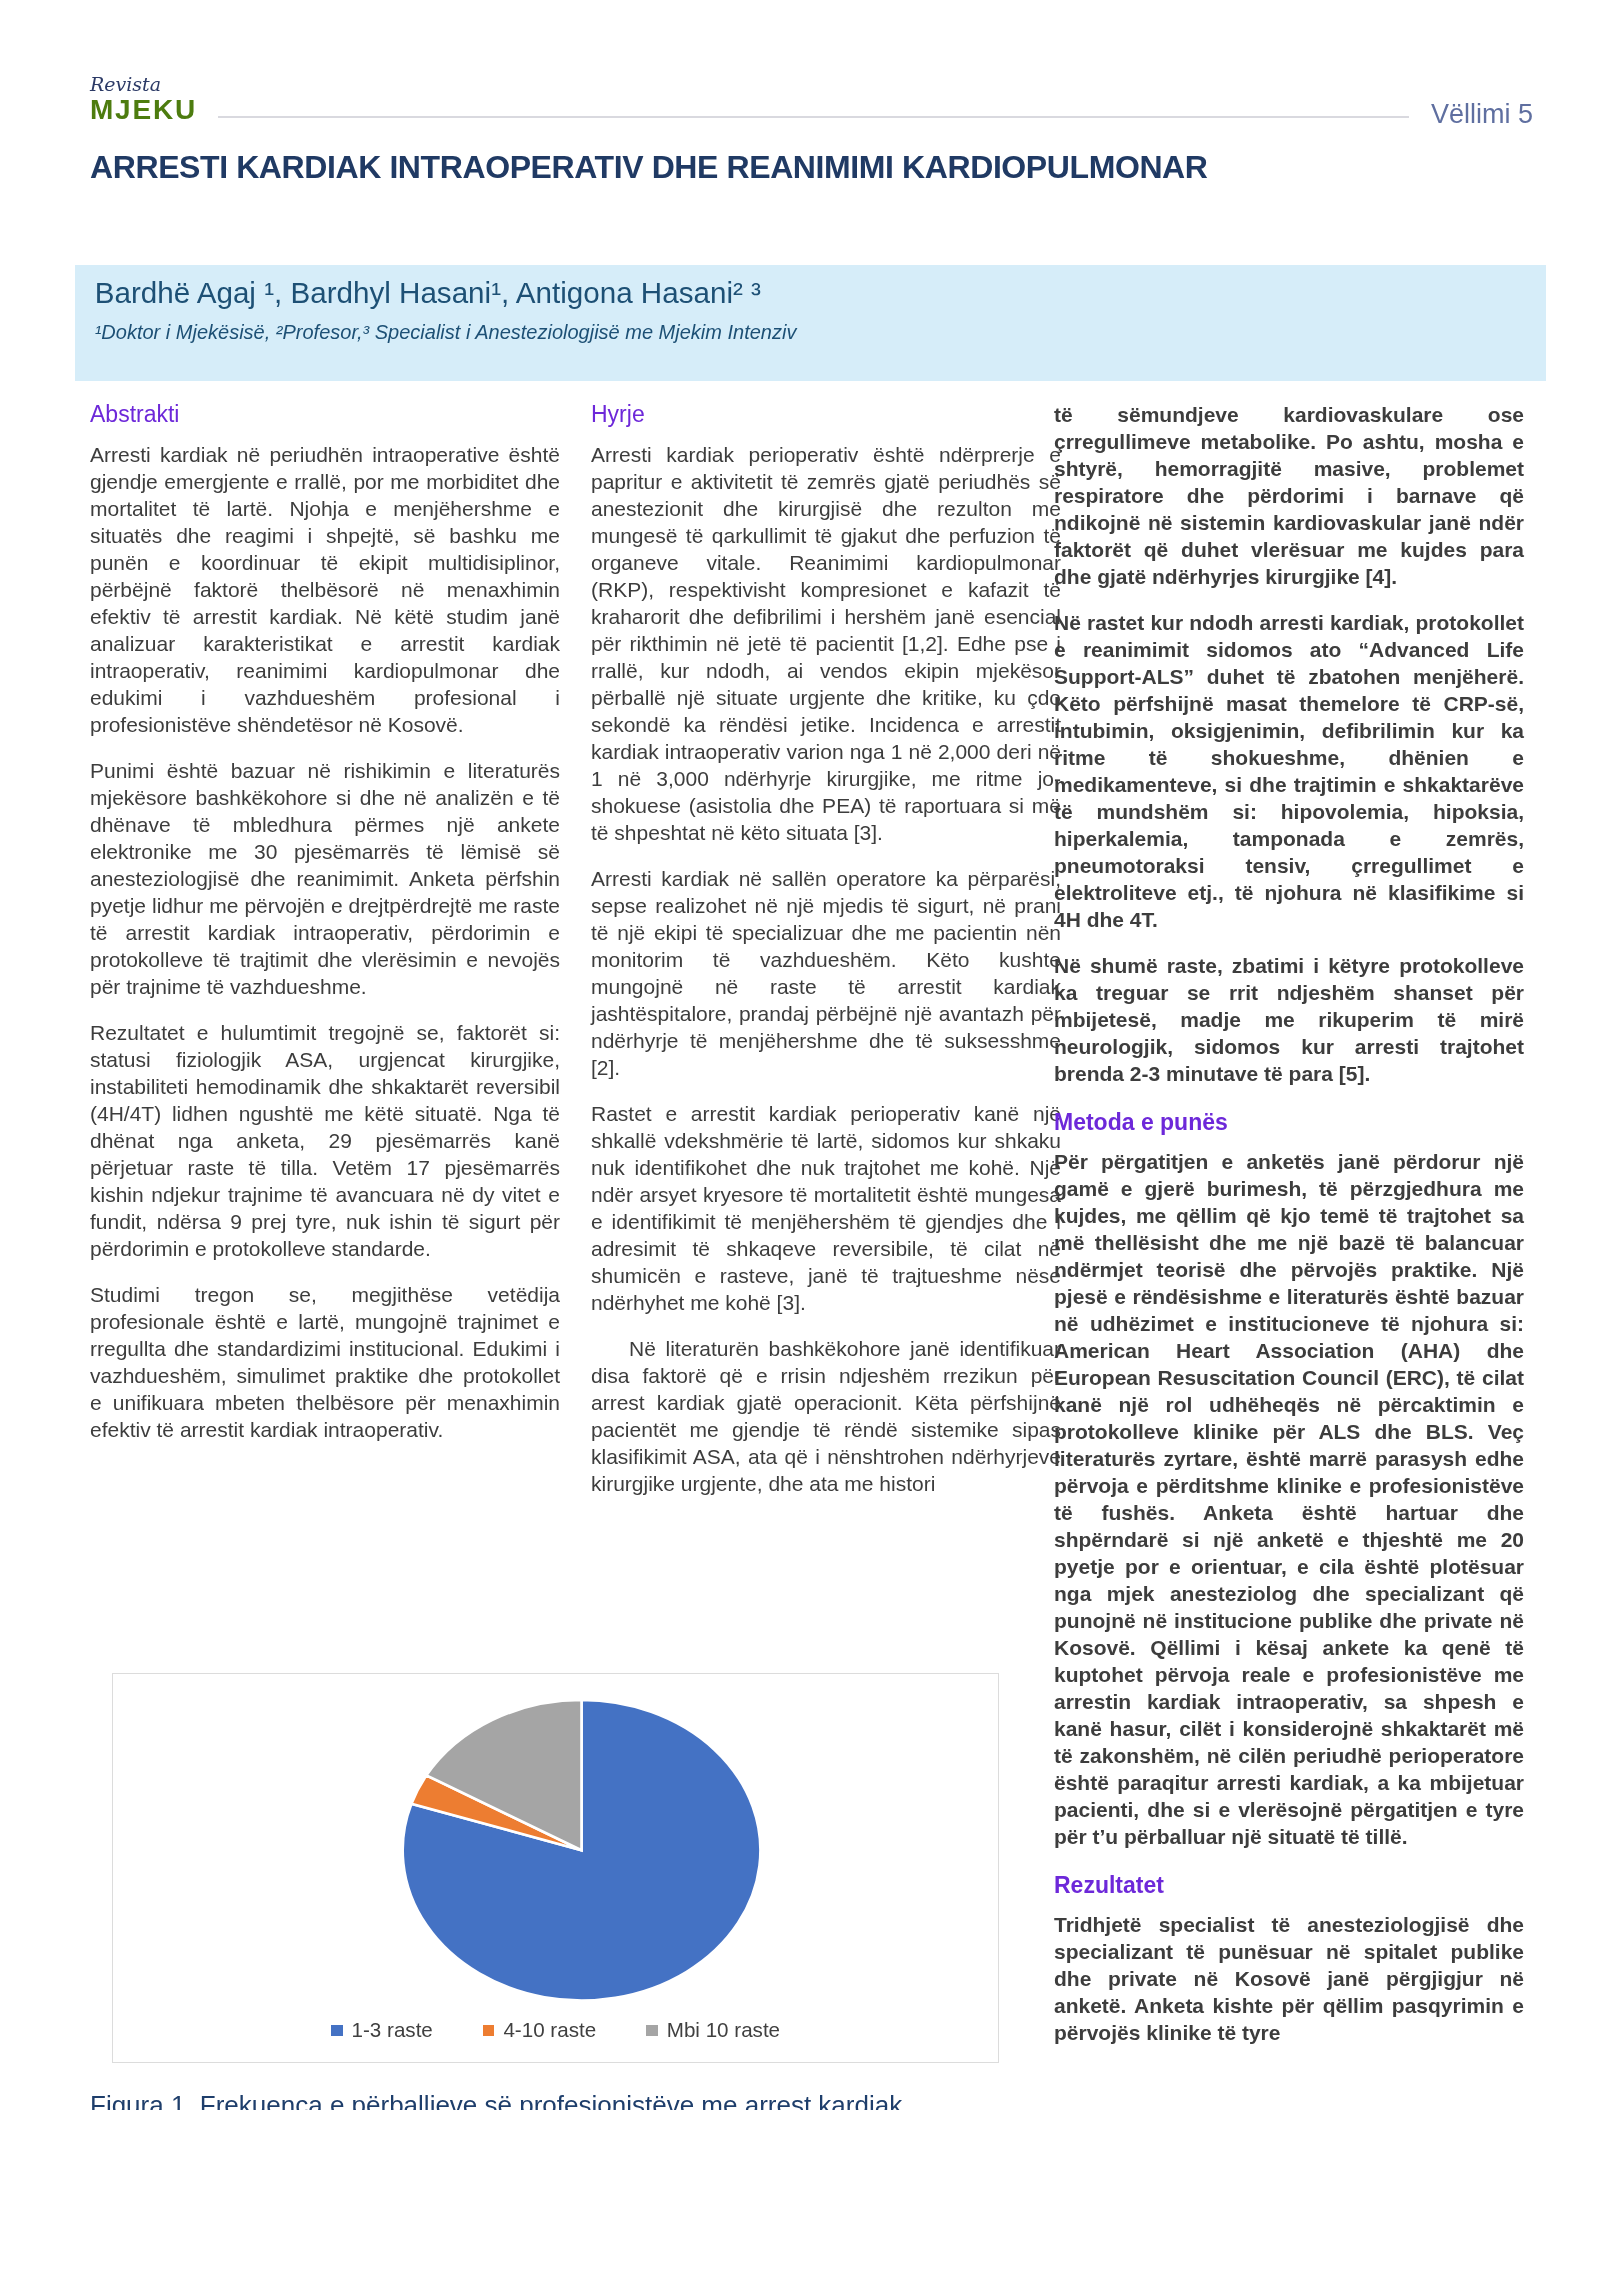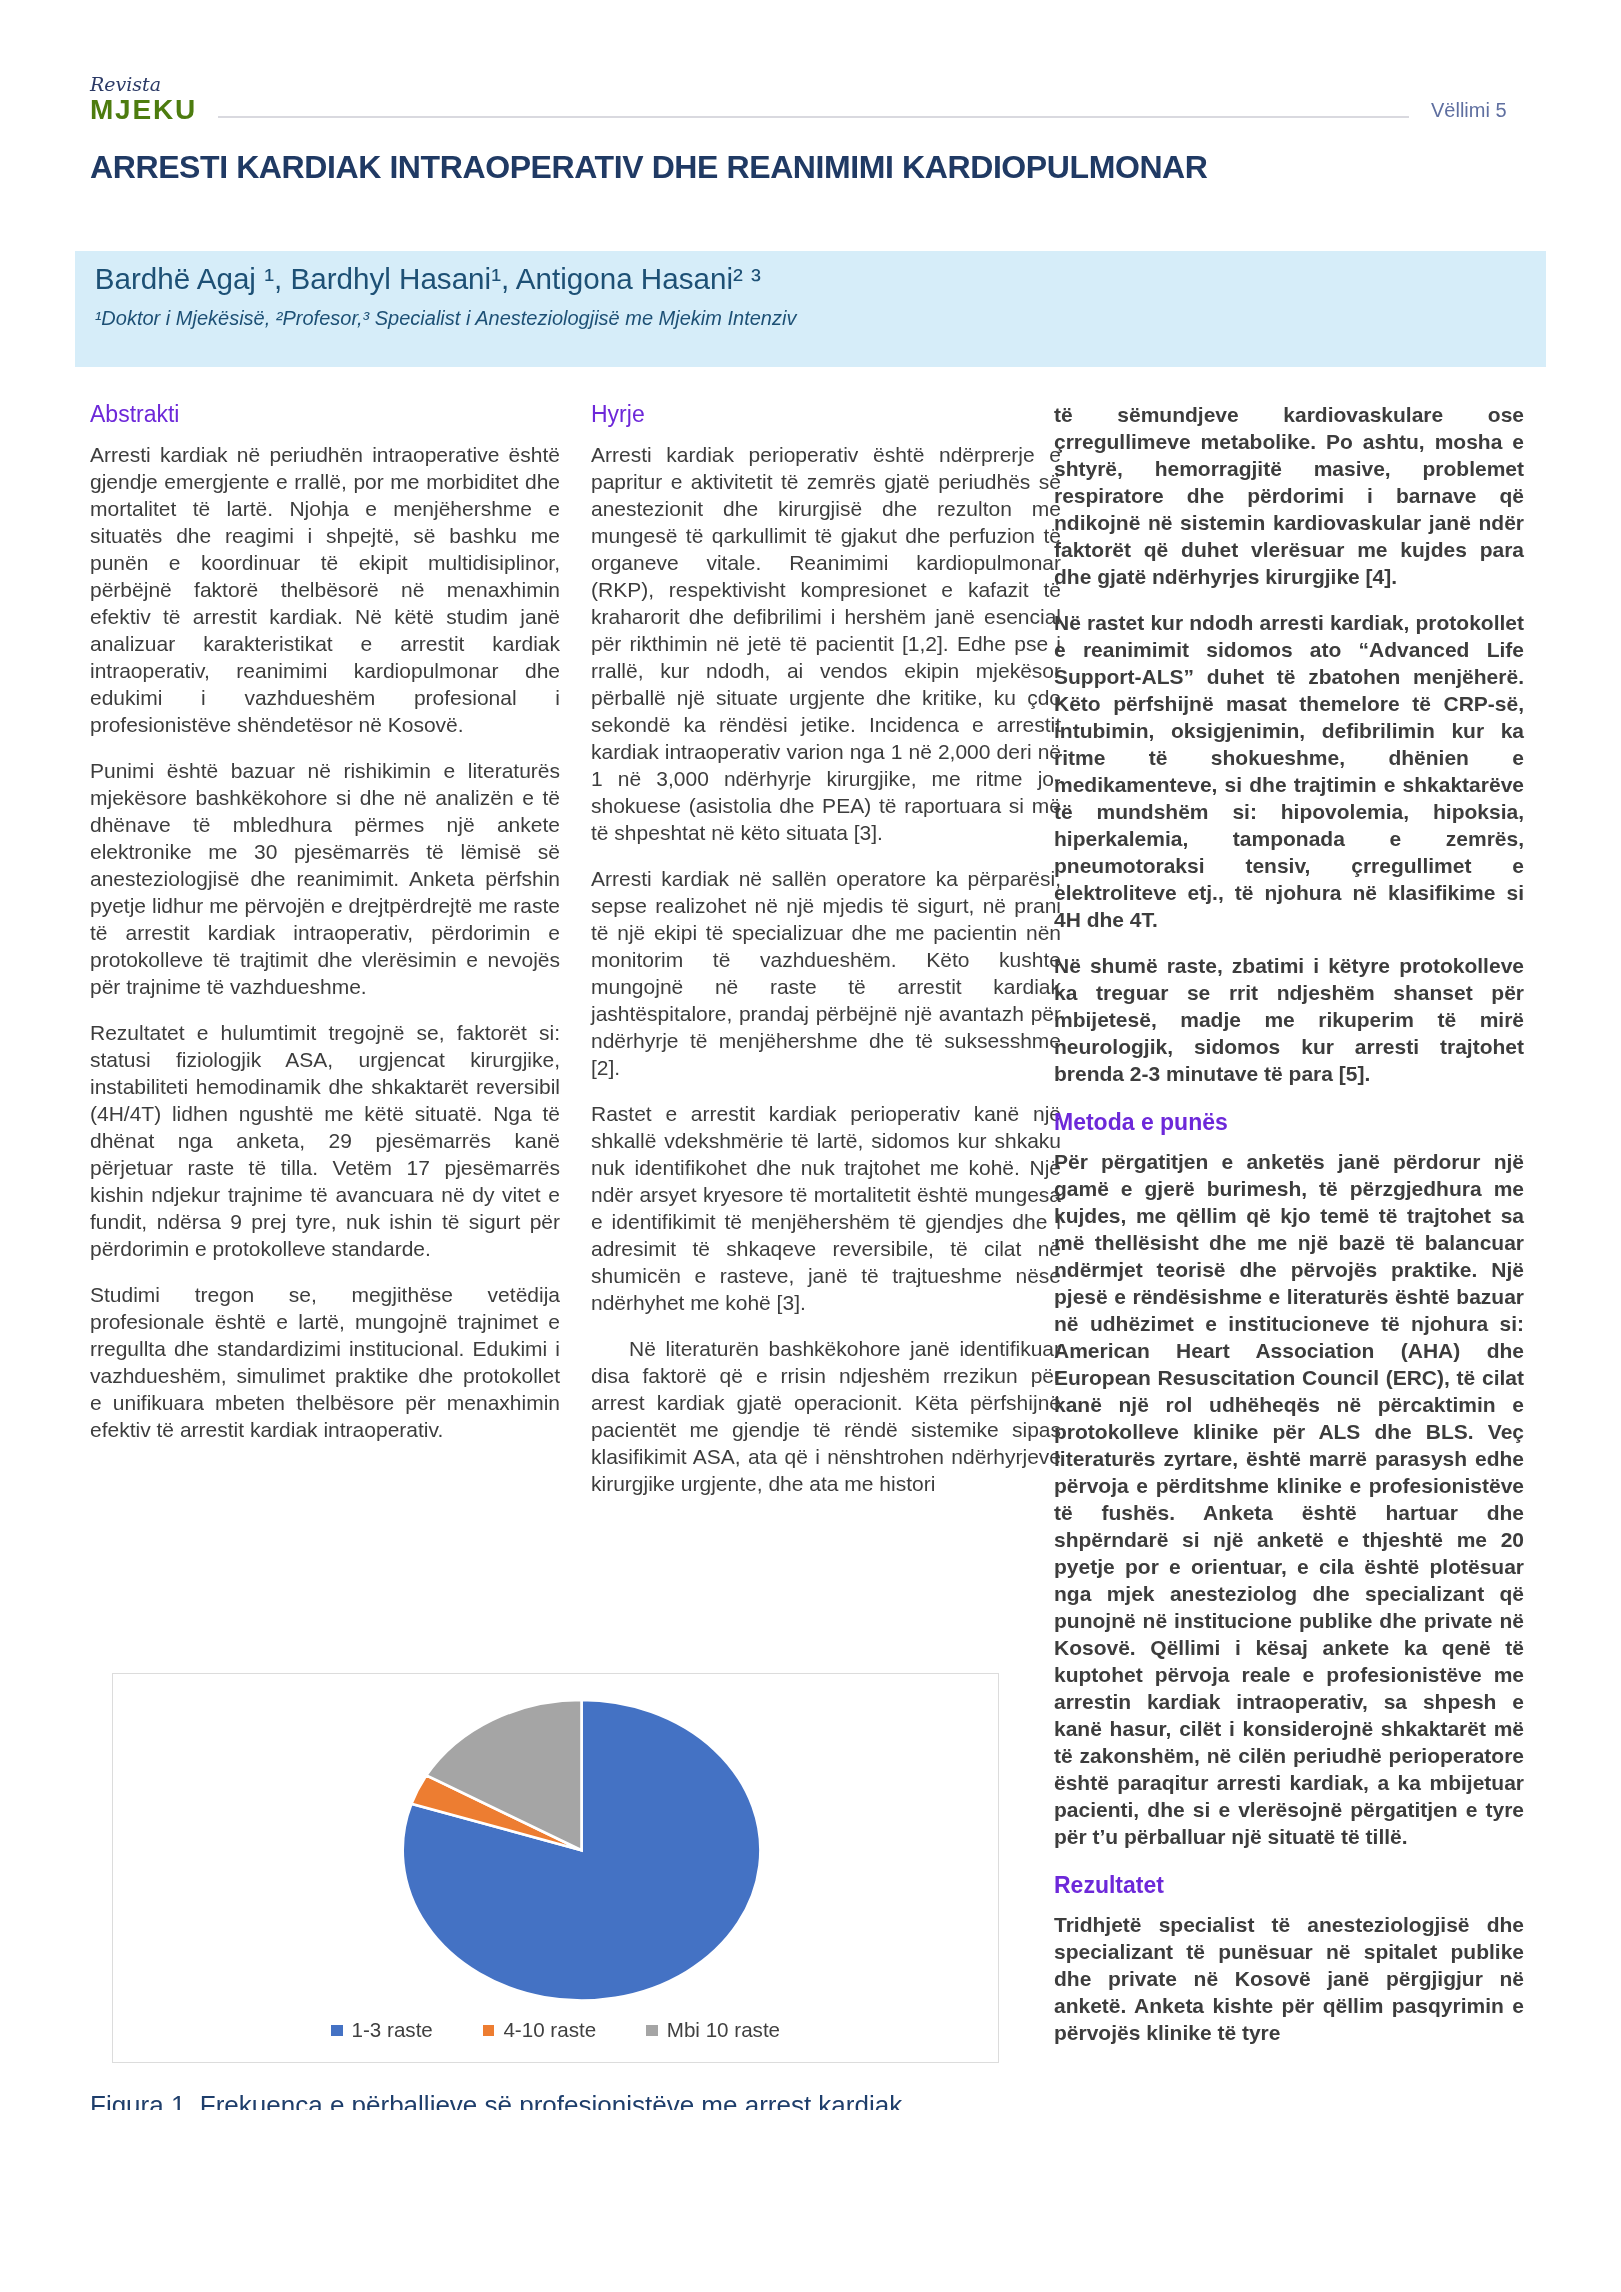--- a/index.html
+++ b/index.html
@@ -4,26 +4,26 @@
 <style>
   html,body{margin:0;padding:0;background:#ffffff;}
   .page{position:relative;width:1621px;height:2110px;background:#ffffff;
         font-family:"Liberation Sans",sans-serif;overflow:hidden;}
 
   
   .logo{position:absolute;left:90px;top:75px;color:#27355e;line-height:1;}
   .logo-small{font-family:"DejaVu Serif",serif;font-style:italic;font-size:19px;color:#2c3a66;}
   .logo-name{font-size:28px;font-weight:bold;letter-spacing:1.8px;margin-top:1.8px;color:#4d7c0f;}
   .header-rule{position:absolute;left:218px;top:116px;width:1191px;height:1.8px;background:#d9d9df;}
-  .volume{position:absolute;left:1431px;top:99px;font-size:20px;color:#5f6fa0;}
+  .volume{position:absolute;left:1431px;top:99px;font-size:27px;color:#5f6fa0;}
 
   
   .title{position:absolute;left:90px;top:149px;width:1433px;margin:0;
          font-size:32px;font-weight:bold;letter-spacing:-0.4px;color:#203a64;}
-  .authors-panel{position:absolute;left:75px;top:251px;width:1471px;height:116px;background:#d6edf9;}
+  .authors-panel{position:absolute;left:75px;top:265px;width:1471px;height:116px;background:#d6edf9;}
   .authors-line{position:absolute;left:19.7px;top:10.7px;font-size:29.6px;color:#1d5075;}
   .affil-line{position:absolute;left:19.7px;top:56px;font-size:20px;font-style:italic;color:#1d5075;}
 
   
   .col{position:absolute;top:401px;width:470px;text-align:justify;
        font-size:21px;line-height:27px;color:#3d3d3d;}
   #col1{left:90px;} #col2{left:591px;} #col3{left:1054px;font-weight:bold;}
   .col-heading{font-size:23px;color:#6d28d9;margin:21.5px 0 12.5px 0;text-align:left;}
   .col-heading:first-child{margin-top:0;}
   .col-para{margin:0 0 19px 0;}

